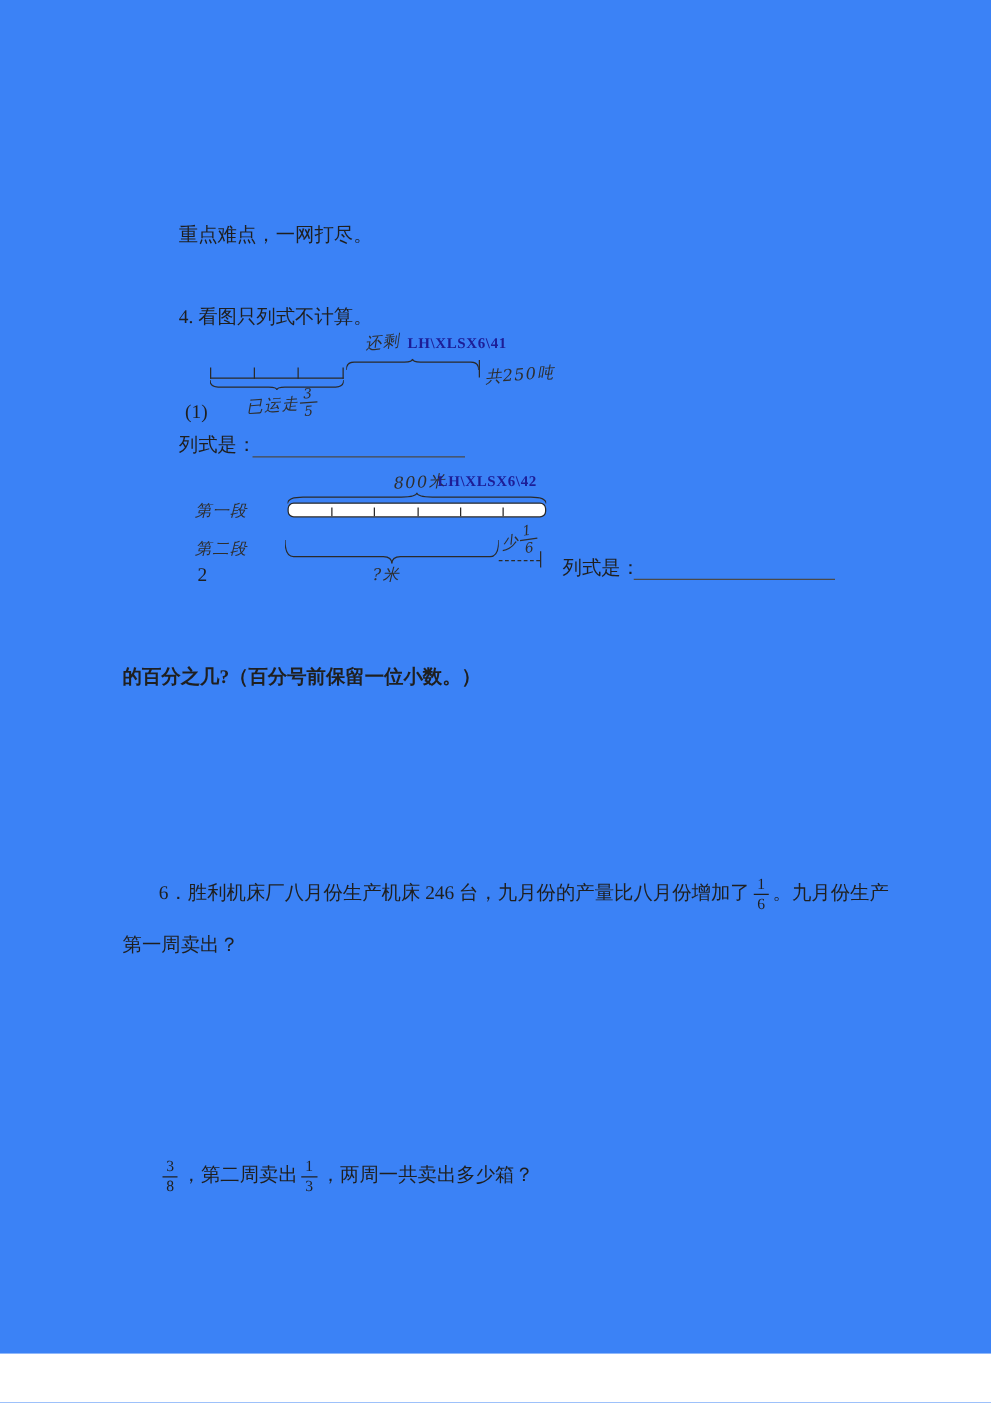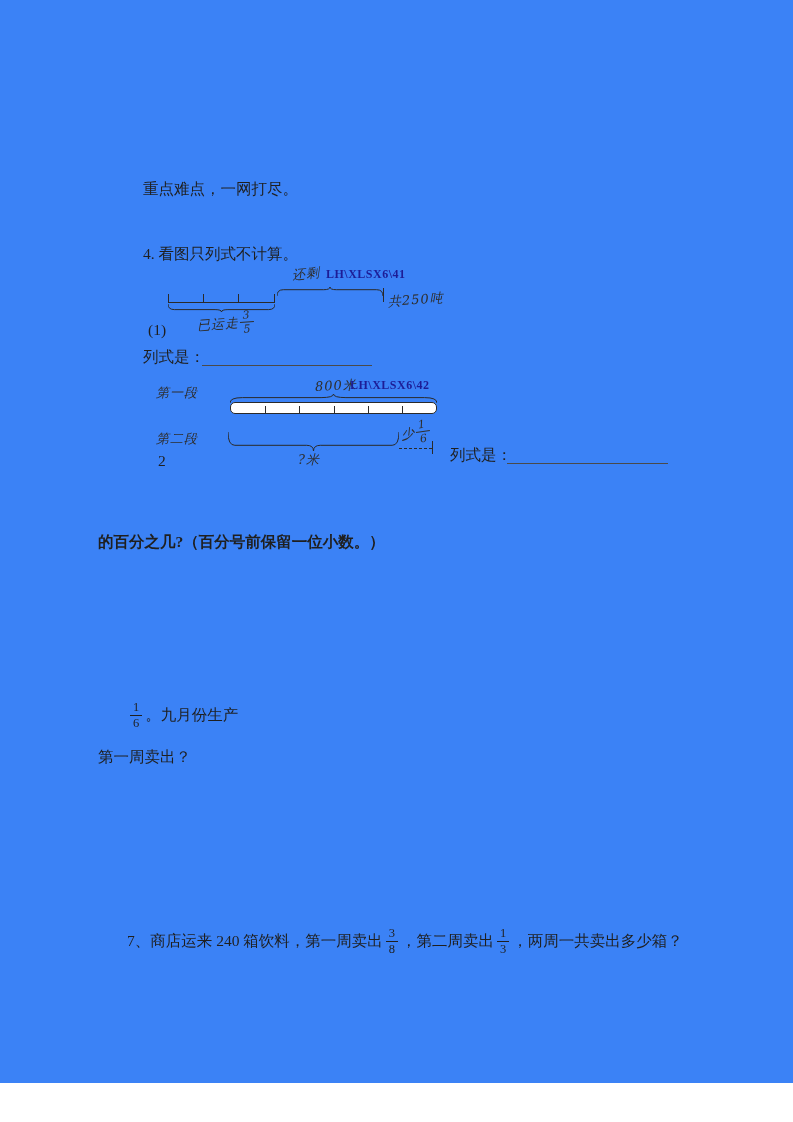--- a/index.html
+++ b/index.html
@@ -90,21 +90,21 @@
   </div>
 
   <div class="abs txt" style="left:148px;top:321px;">(1)</div>
 
   <div class="abs txt" style="left:143px;top:348px;">列式是：</div>
   <div class="abs blank" style="left:202px;top:365px;width:170px;"></div>
 
   <div class="abs hand" style="left:315px;top:377px;transform:rotate(-3deg);">800米</div>
   <div class="abs bluetag" style="left:350px;top:378px;">LH\XLSX6\42</div>
 
-  <div class="abs hand" style="left:156px;top:384px;">第一段</div>
+  <div class="abs hand" style="left:156px;top:400px;">第一段</div>
 
   <div class="abs" style="left:230px;top:394px;width:207px;height:9px;">
     <svg class="brace" viewBox="0 0 100 10" preserveAspectRatio="none">
       <path d="M0,10 Q0,4 6,4 L44,4 Q50,4 50,0 Q50,4 56,4 L94,4 Q100,4 100,10" fill="none" stroke="#2a2a2a" stroke-width="1" vector-effect="non-scaling-stroke"></path>
     </svg>
   </div>
 
   <div class="abs bar" style="left:230px;top:402px;width:207px;height:12px;">
     <span class="btick" style="left:34px;"></span>
     <span class="btick" style="left:68px;"></span>
@@ -135,30 +135,30 @@
   <div class="abs hand" style="left:298px;top:451px;">?米</div>
 
   <div class="abs txt" style="left:158px;top:452px;">2</div>
 
   <div class="abs txt" style="left:450px;top:446px;">列式是：</div>
   <div class="abs blank" style="left:507px;top:463px;width:161px;"></div>
 
   <div class="abs txt" style="left:98px;top:533px;font-weight:bold;">的百分之几?（百分号前保留一位小数。）</div>
 
   <div class="abs txt flexline" style="left:127px;top:696px;height:38px;">
+    <span>6．胜利机床厂八月份生产机床 246 台，九月份的产量比八月份增加了</span>
     <span class="frac">
       <span class="fn">1</span>
       <span class="fd">6</span>
     </span>
     <span>。九月份生产</span>
   </div>
   <div class="abs txt" style="left:98px;top:748px;">第一周卖出？</div>
 
   <div class="abs txt flexline" style="left:127px;top:922px;height:38px;">
-    <span>7、商店运来 240 箱饮料，第一周卖出</span>
     <span class="frac">
       <span class="fn">3</span>
       <span class="fd">8</span>
     </span>
     <span>，第二周卖出</span>
     <span class="frac">
       <span class="fn">1</span>
       <span class="fd">3</span>
     </span>
     <span>，两周一共卖出多少箱？</span>

